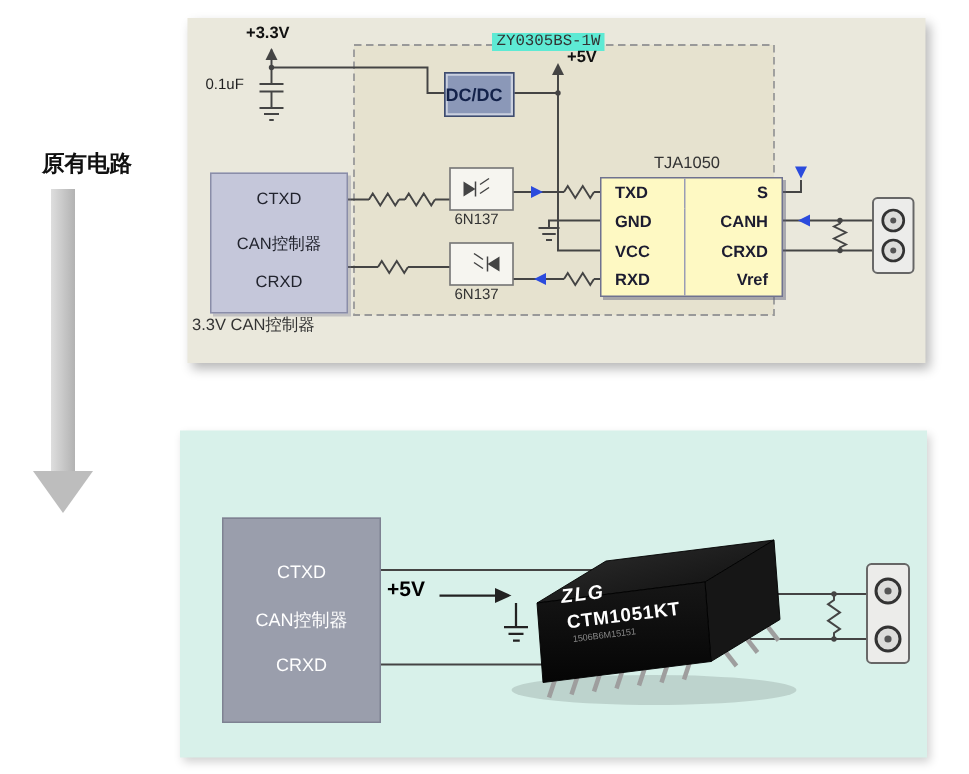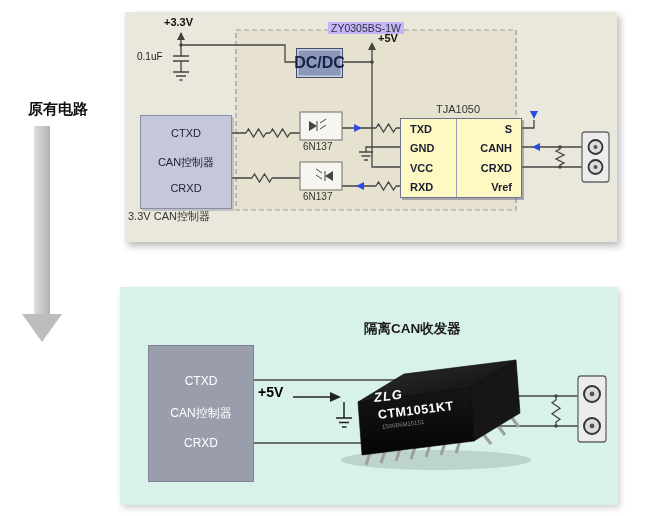--- a/index.html
+++ b/index.html
@@ -25,22 +25,22 @@
 
   
   .lab{position:absolute;color:#222;white-space:nowrap;}
   .b{font-weight:bold;}
 
   
   .ctrl-top{left:140px;top:115px;width:90px;height:92px;background:#c5c7da;
     border:1px solid #8a8da8;box-shadow:2px 2px 0 rgba(120,120,145,.35);}
   .ctrl-top .pin{position:absolute;width:100%;text-align:center;font-size:11px;color:#22242e;}
   .dcdc{left:296px;top:48px;width:45px;height:28px;background:#8b98b8;border:1px solid #3f4c6e;
-    box-shadow:inset 0 0 0 1.5px rgba(255,255,255,.55);display:flex;align-items:center;justify-content:center;
-    font-size:16px;font-weight:bold;color:#13224a;}
+    box-shadow:inset 0 0 0 1.5px rgba(255,255,255,.55);display:flex;align-items:center;justify-content:flex-start;
+    font-size:12px;font-weight:bold;color:#13224a;}
   .tja{left:400px;top:118px;width:120px;height:78px;background:#fef9c3;border:1px solid #6f7290;
     box-shadow:2px 2px 0 rgba(90,93,120,.45);display:grid;grid-template-columns:56px 62px;
     grid-template-rows:repeat(4,1fr);}
   .tja-cell{font-size:11px;font-weight:bold;color:#1c1c30;display:flex;align-items:center;}
   .tja-cell.l{padding-left:9px;border-right:1px solid #9a9db5;}
   .tja-cell.r{justify-content:flex-end;padding-right:7px;}
 
   .ctrl-bot{left:148px;top:345px;width:104px;height:135px;background:#9a9eac;border:1px solid #7e8292;}
   .ctrl-bot .pin{position:absolute;width:100%;text-align:center;font-size:12px;color:#fff;}
 
@@ -177,21 +177,21 @@
           <path d="M512,418 L519,427"></path>
       </g>
       <polygon points="358,402 470,388 516,360 404,374" fill="url(#gTop)" stroke="#000" stroke-width="0.6"></polygon>
       <polygon points="470,388 516,360 520,413 474,441" fill="#161616" stroke="#000" stroke-width="0.6"></polygon>
       <polygon points="358,402 470,388 474,441 362,455" fill="url(#gFront)" stroke="#000" stroke-width="0.6"></polygon>
     </g>
   </svg>
 
   <div class="lab b" style="left:164px;top:16px;font-size:11px;color:#111;">+3.3V</div>
   <div class="lab" style="left:137px;top:51px;font-size:10px;">0.1uF</div>
-  <div class="lab" style="left:328px;top:22px;font-size:10.5px;color:#333;background:#c4b5fd;padding:0 3px;">ZY0305BS-1W</div>
+  <div class="lab" style="left:328px;top:22px;font-size:10.5px;color:#333;background:#5eead4;padding:0 3px;font-family:Liberation Mono, monospace;">ZY0305BS-1W</div>
   <div class="lab b" style="left:378px;top:32px;font-size:11px;color:#111;">+5V</div>
 
   <div class="abs dcdc">
     <span>DC/DC</span>
   </div>
 
   <div class="abs ctrl-top">
     <div class="pin" style="top:11px;">CTXD</div>
     <div class="pin" style="top:39px;">CAN控制器</div>
     <div class="pin" style="top:66px;">CRXD</div>
@@ -206,21 +206,20 @@
     <div class="tja-cell l">TXD</div>
     <div class="tja-cell r">S</div>
     <div class="tja-cell l">GND</div>
     <div class="tja-cell r">CANH</div>
     <div class="tja-cell l">VCC</div>
     <div class="tja-cell r">CRXD</div>
     <div class="tja-cell l">RXD</div>
     <div class="tja-cell r">Vref</div>
   </div>
 
-  <div class="lab b" style="left:364px;top:320px;font-size:13.5px;color:#1a1a1a;">隔离CAN收发器</div>
 
   <div class="abs ctrl-bot">
     <div class="pin" style="top:28px;">CTXD</div>
     <div class="pin" style="top:59px;">CAN控制器</div>
     <div class="pin" style="top:90px;">CRXD</div>
   </div>
 
   <div class="lab b" style="left:258px;top:384px;font-size:14px;color:#000;">+5V</div>
 
   <div class="chip-text" style="left:374px;top:390px;font-size:13px;font-weight:bold;font-style:italic;letter-spacing:1px;">ZLG</div>

